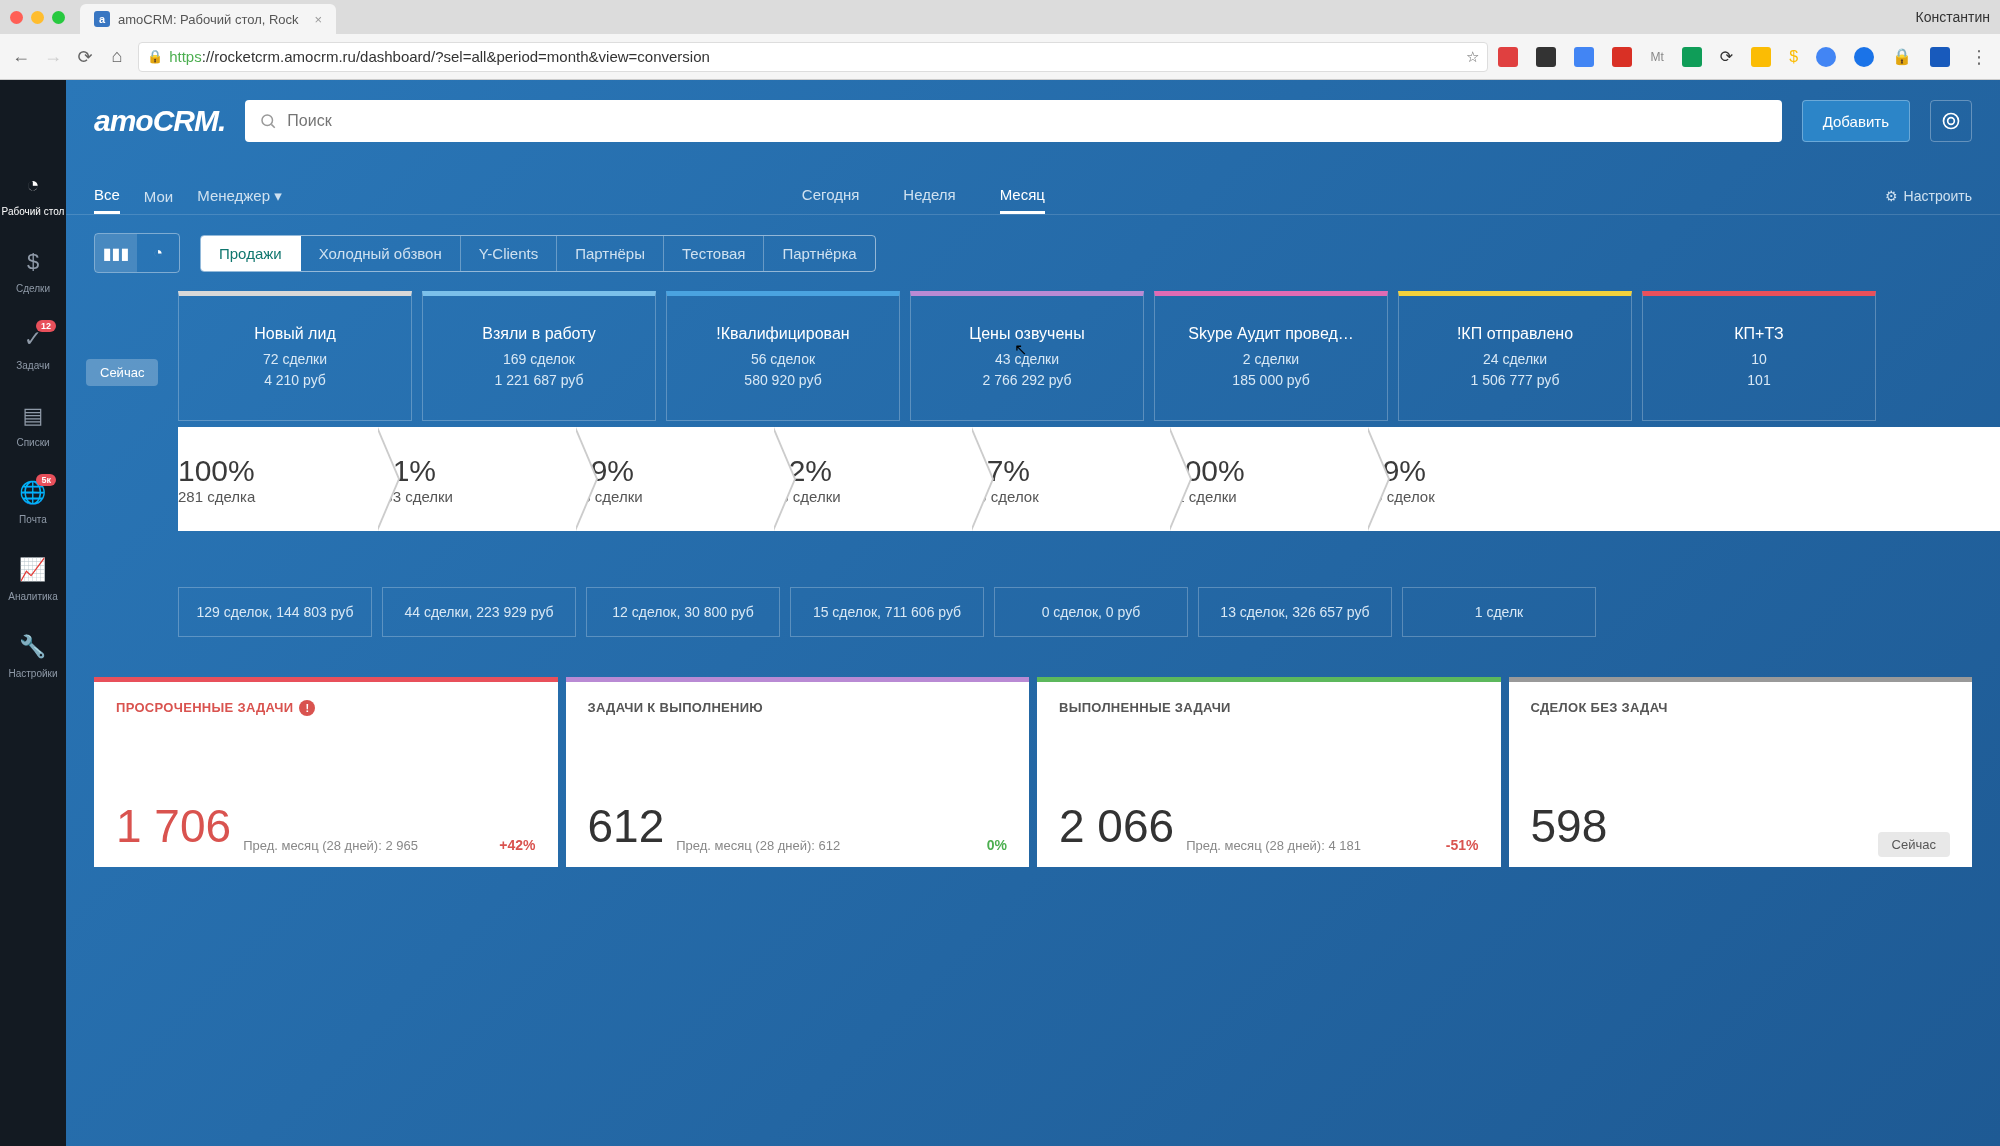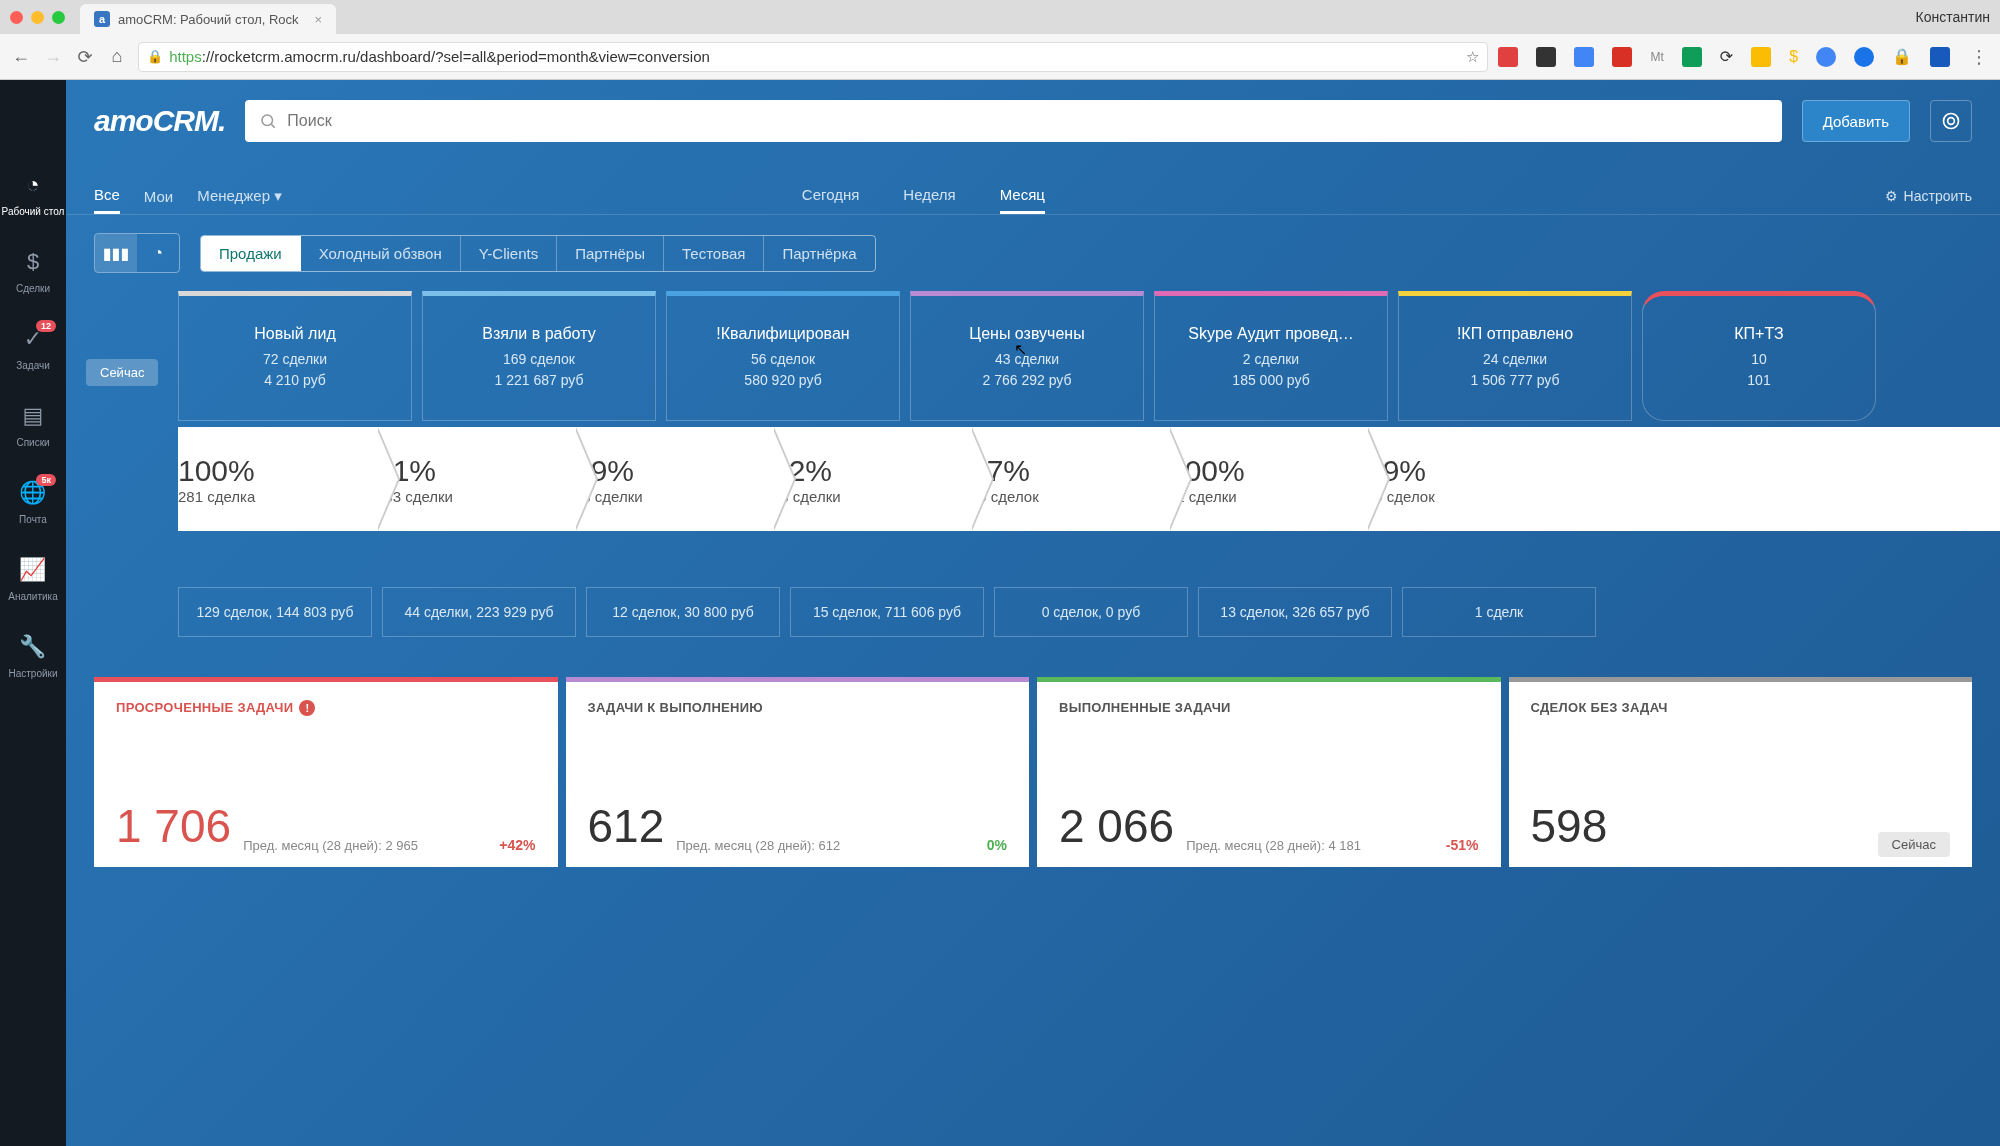--- a/index.html
+++ b/index.html
@@ -232,21 +232,21 @@
           <div class="stage" style="border-top-color: rgb(224, 107, 180);">
             <div class="stage-title">Skype Аудит провед…</div>
             <div class="stage-deals">2 сделки</div>
             <div class="stage-sum">185 000 руб</div>
           </div>
           <div class="stage" style="border-top-color: rgb(242, 209, 60);">
             <div class="stage-title">!КП отправлено</div>
             <div class="stage-deals">24 сделки</div>
             <div class="stage-sum">1 506 777 руб</div>
           </div>
-          <div class="stage" style="border-top-color: rgb(232, 80, 91); border-radius: 22px;">
+          <div class="stage" style="border-top-color: rgb(232, 80, 91);">
             <div class="stage-title">КП+ТЗ</div>
             <div class="stage-deals">10</div>
             <div class="stage-sum">101</div>
           </div>
         </div>
       <div class="conv-row" id="conv">
           <div class="conv-cell">
             <div class="conv-pct">100%</div>
             <div class="conv-deals">281 сделка</div>
           </div>

